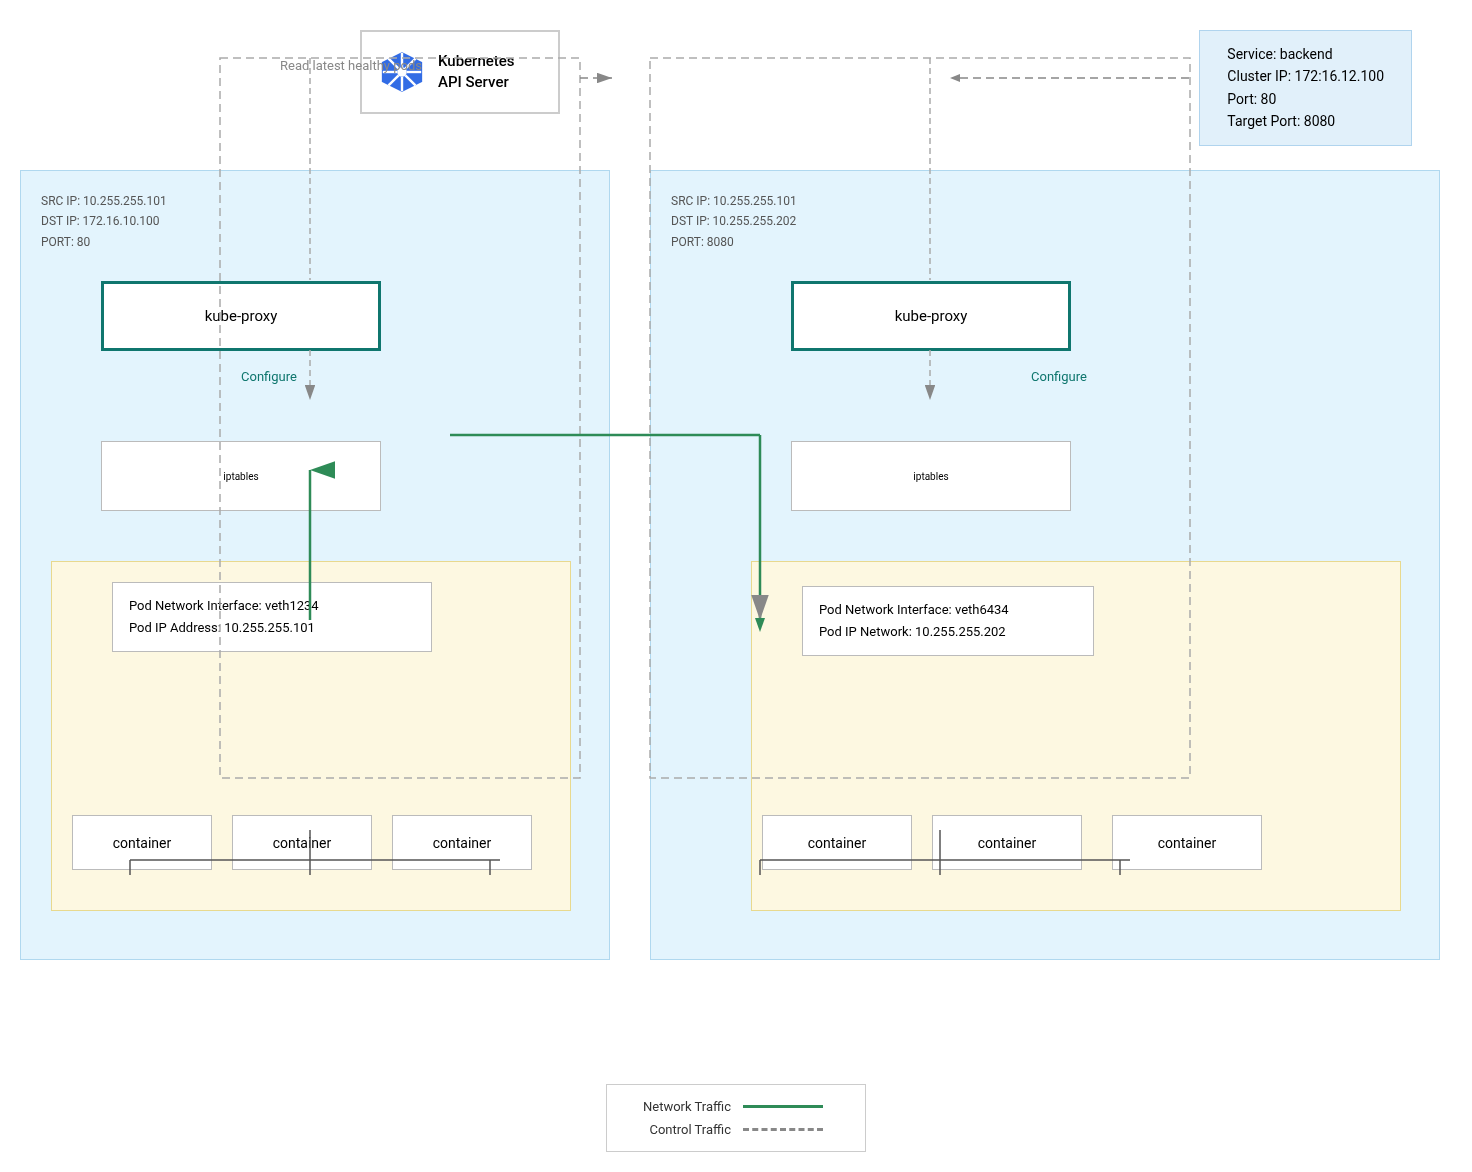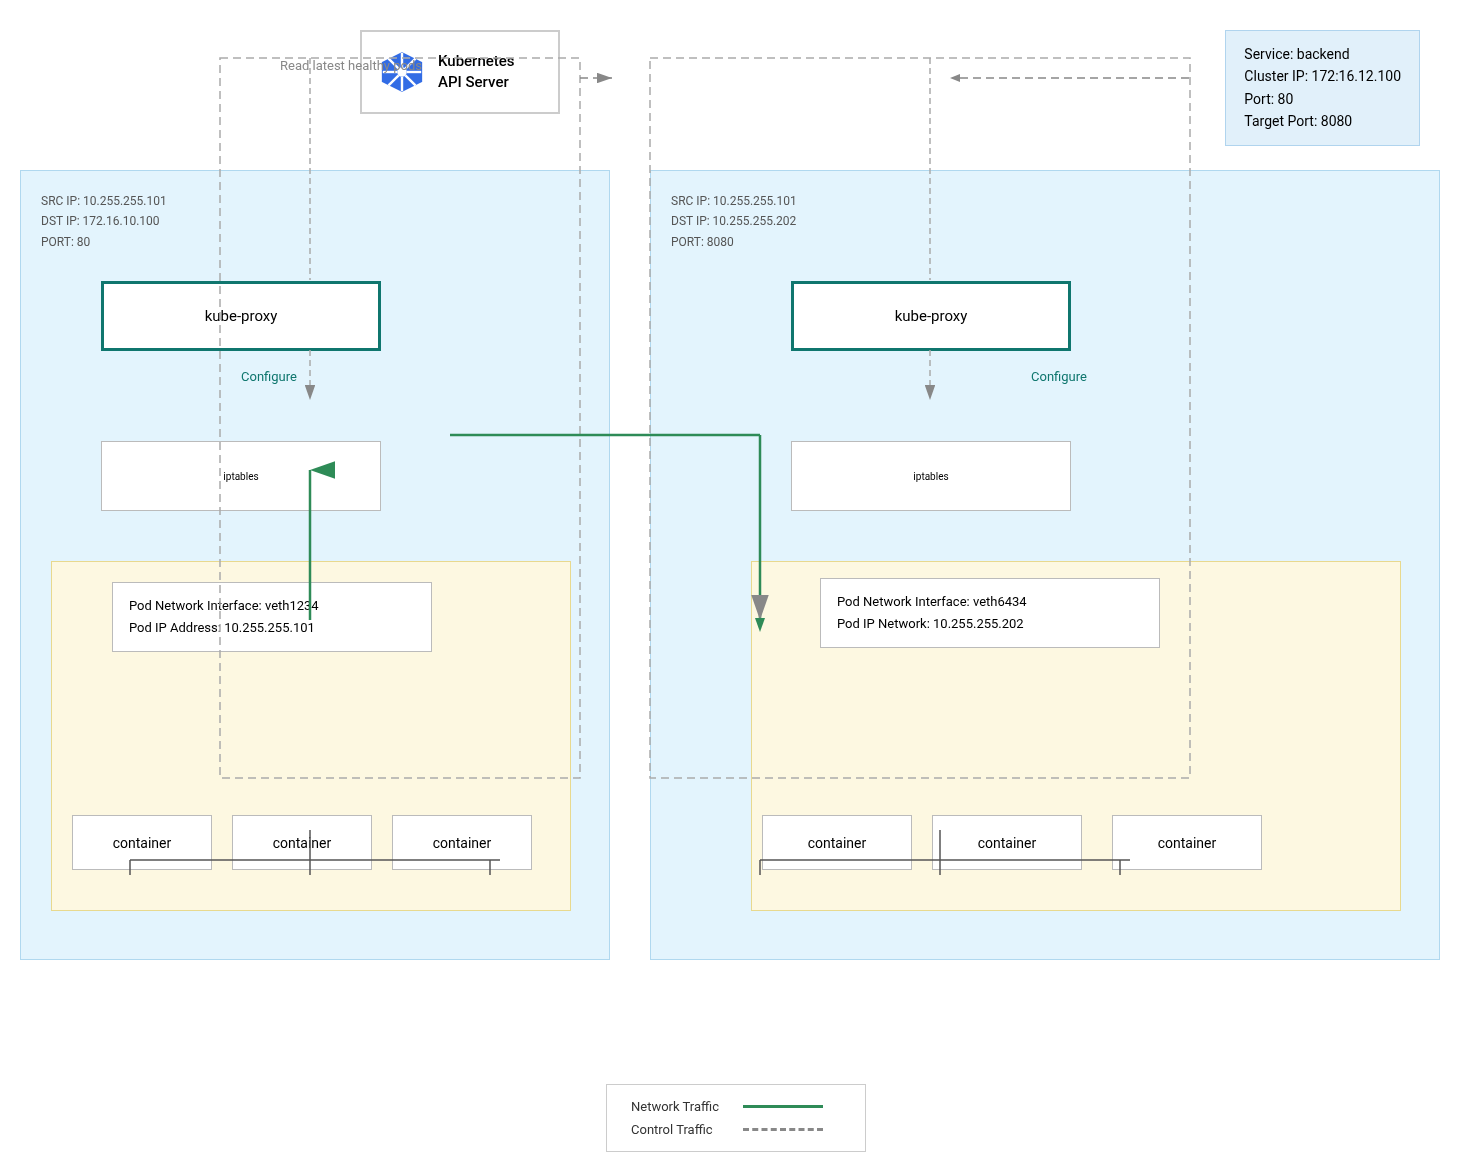--- a/index.html
+++ b/index.html
@@ -16,24 +16,24 @@
     .main-container {
       position: relative;
       width: 1472px;
       height: 1172px;
     }
 
     
     .service-box {
       position: absolute;
       top: 30px;
-      right: 52px;
+      right: 60px;
       background: #e1f0fa;
       border: 1px solid #b0d4ee;
-      padding: 12px 18px;
+      padding: 12px 27px;
       line-height: 1.6;
     }
 
     
     .k8s-box {
       position: absolute;
       top: 30px;
       left: 50%;
       transform: translateX(-50%);
       background: #fff;
@@ -224,20 +224,21 @@
     .legend-item {
       display: flex;
       align-items: center;
       gap: 12px;
     }
 
     .legend-label {
       font-size: 13px;
       color: #333;
       min-width: 100px;
+      text-align: right;
     }
 
     .legend-line-network {
       width: 80px;
       height: 3px;
       background: #2e8b57;
     }
 
     .legend-line-control {
       width: 80px;
@@ -343,21 +344,21 @@
     </div>
 
     <div class="configure-label configure-right">Configure</div>
 
     <div class="iptables-box iptables-right">
       <span>iptables</span>
     </div>
 
     <div class="pod-area pod-area-right">
 
-      <div class="pod-interface-box" style="position:absolute;top:16px;left:50px;width:340px;margin-left:18px;">
+      <div class="pod-interface-box" style="position:absolute;top:24px;left:50px;width:292px;">
         <div>Pod Network Interface: veth6434</div>
         <div>Pod IP Network: 10.255.255.202</div>
       </div>
 
       <div class="container-box" style="position:absolute;bottom:40px;left:10px;width:150px;height:55px;">
         <span>container</span>
       </div>
       <div class="container-box" style="position:absolute;bottom:40px;left:180px;width:150px;height:55px;">
         <span>container</span>
       </div>

